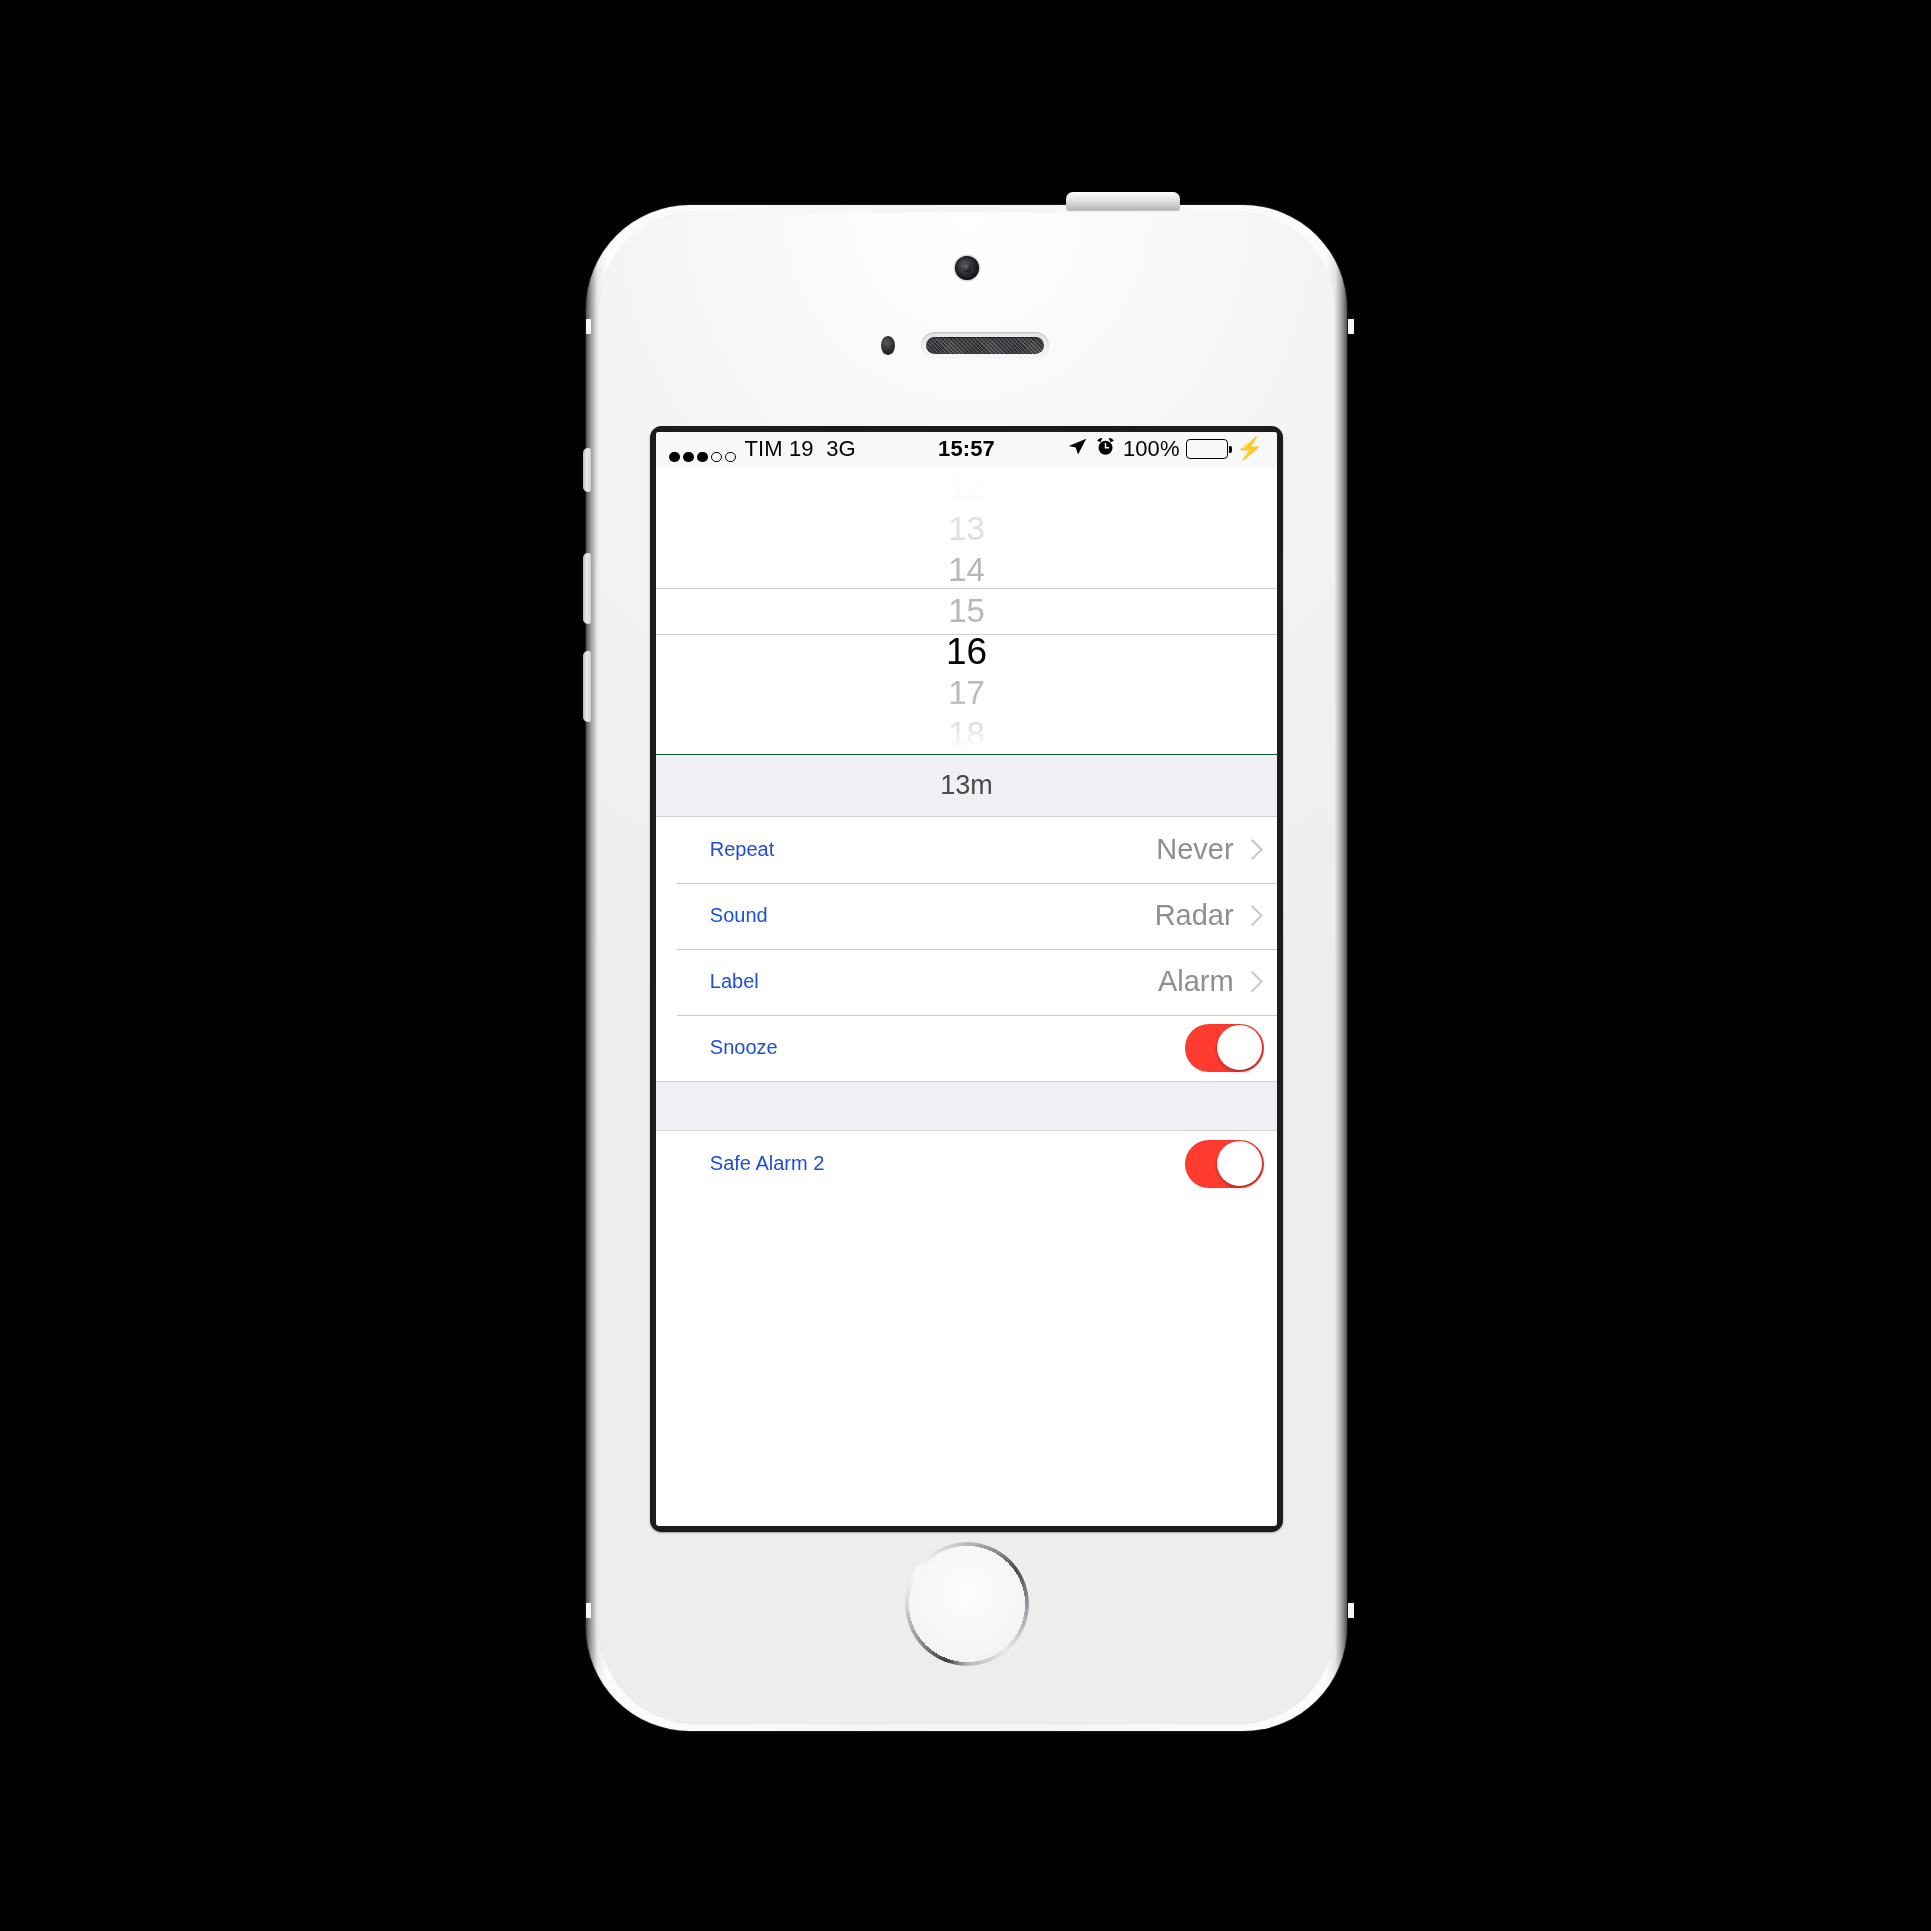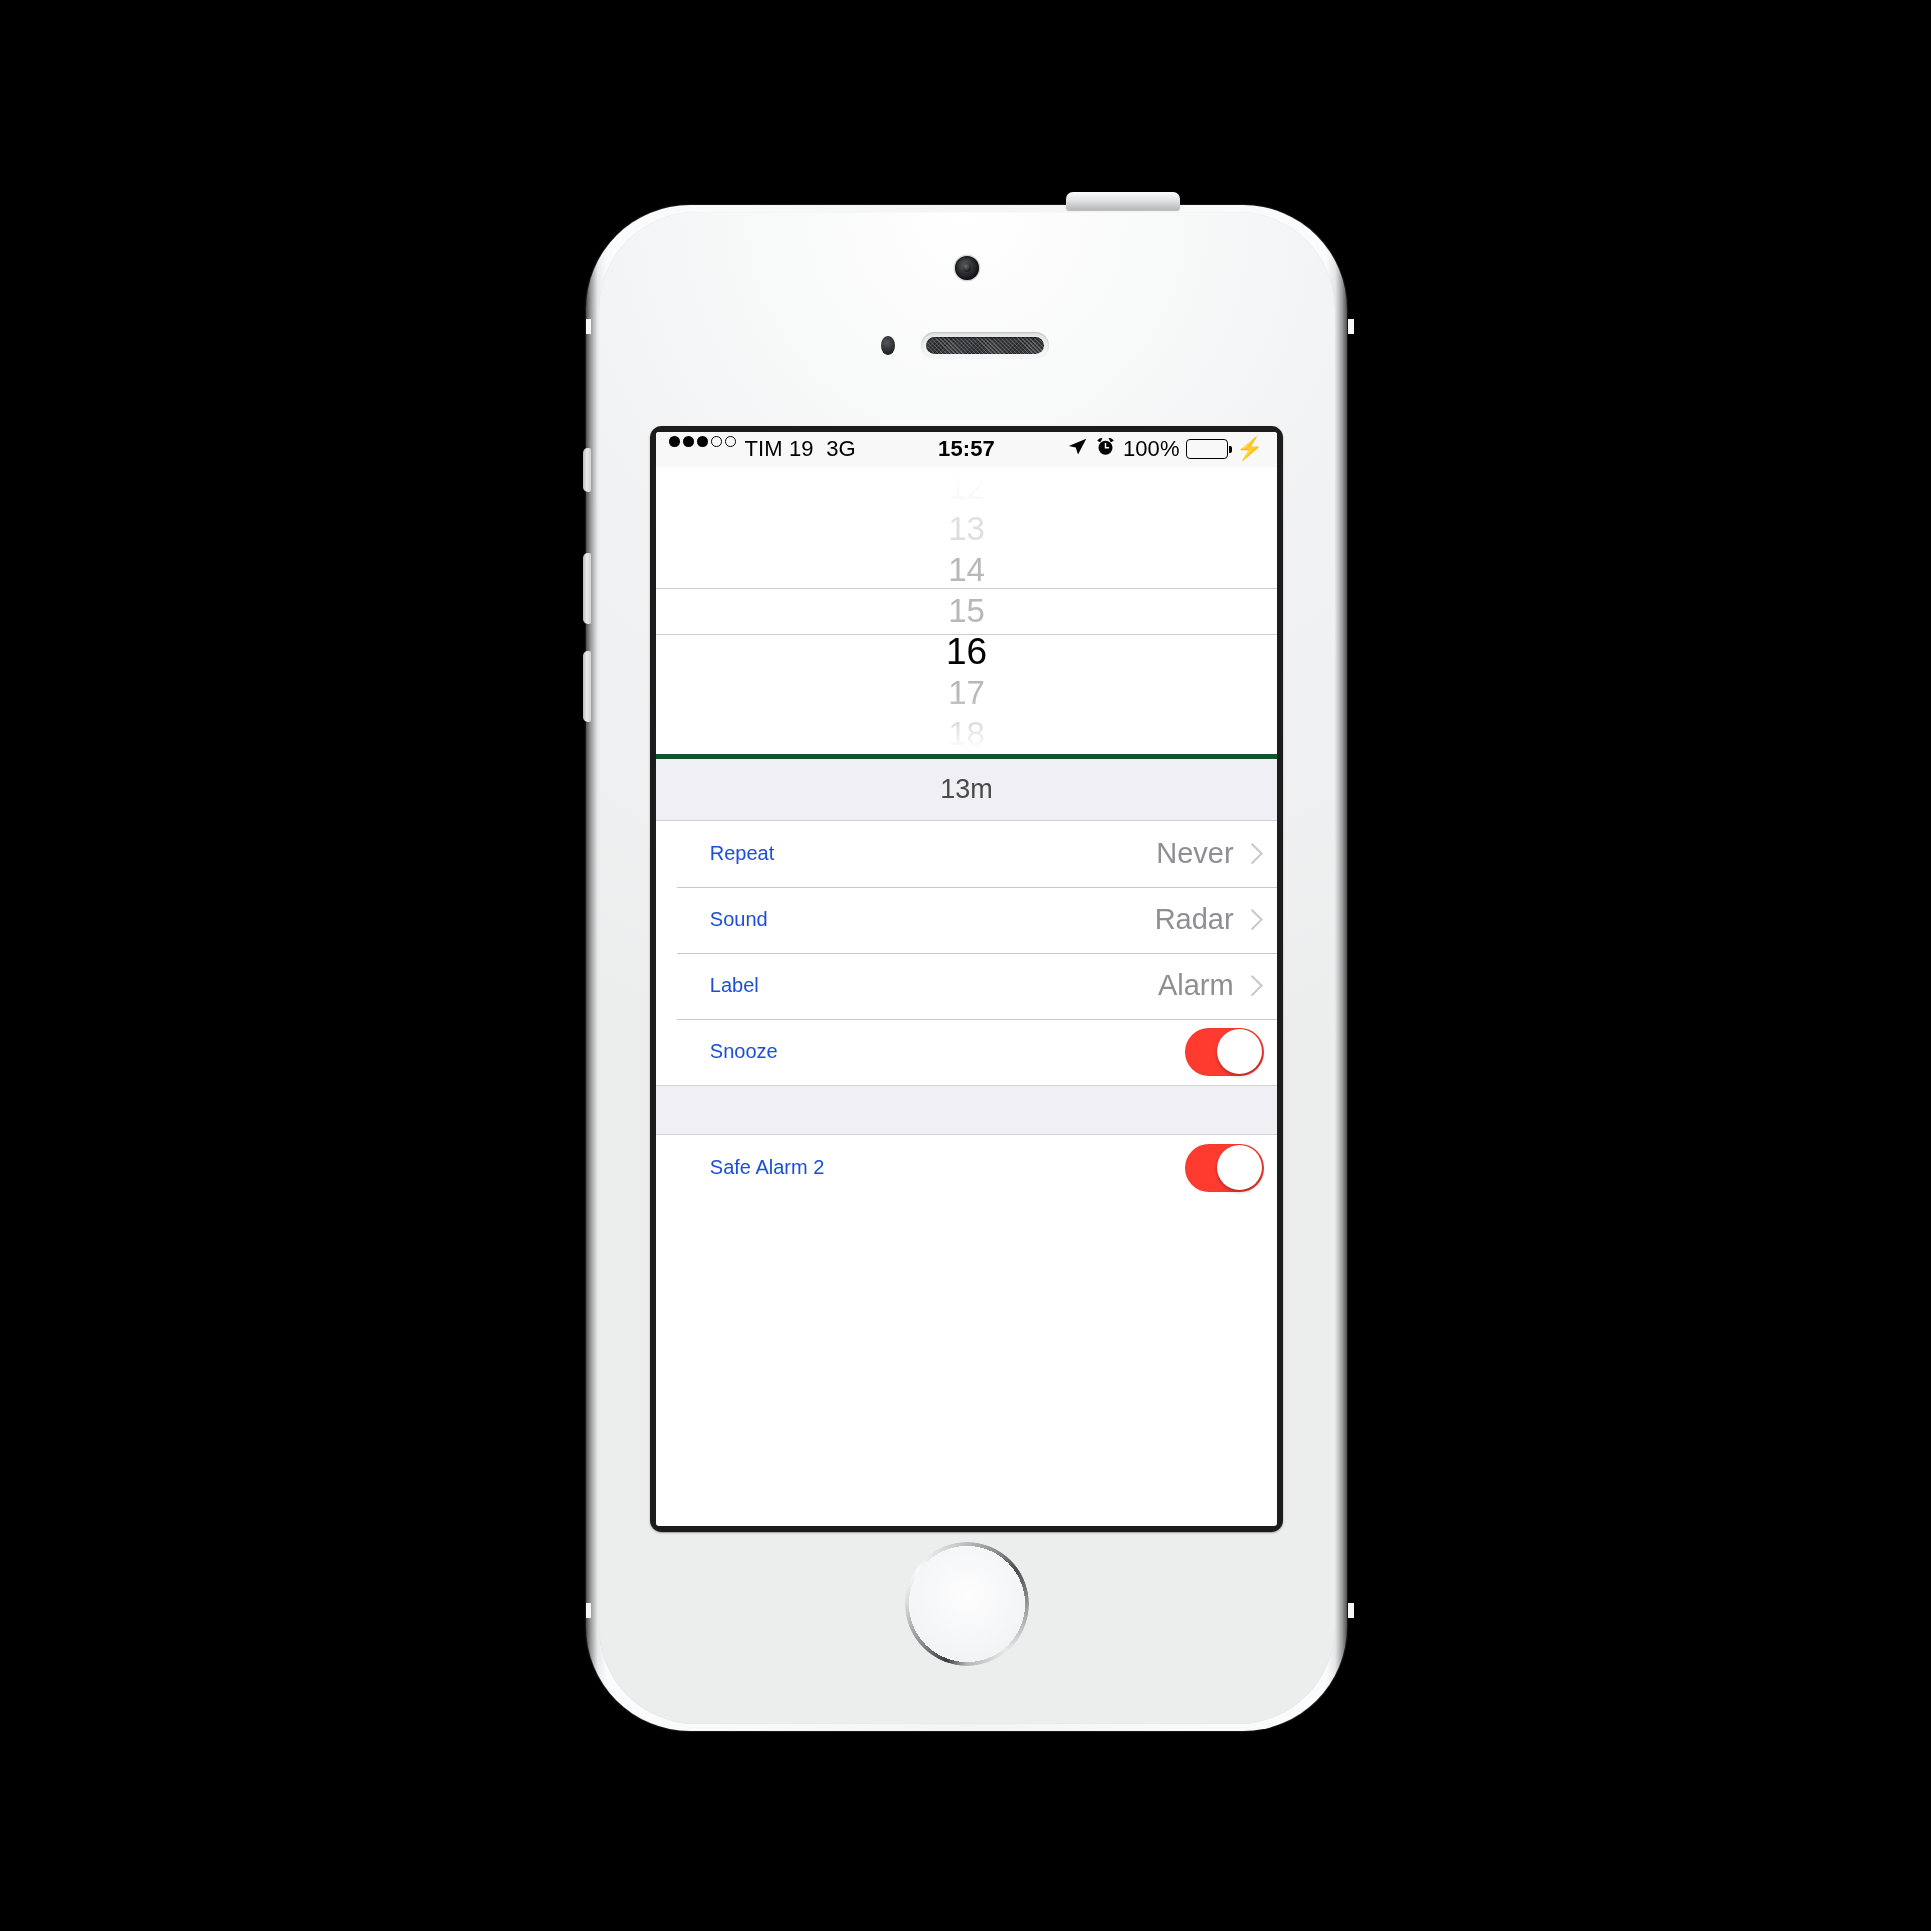--- a/index.html
+++ b/index.html
@@ -198,21 +198,21 @@
     height: 35px;
     background: #f8f8f8;
     display: flex;
     align-items: center;
     padding: 0 13.5px;
     box-sizing: border-box;
     font-size: 22px;
     color: #000;
     letter-spacing: 0.1px;
   }
-  .sb-left { display: flex; align-items: flex-start; gap: 8.7px; }
+  .sb-left { display: flex; align-items: flex-end; gap: 8.7px; }
   .dots { display: flex; align-items: center; gap: 3.4px; }
   .dot {
     width: 10.6px; height: 10.6px; border-radius: 50%;
     background: #000;
   }
   .dot.open { background: transparent; border: 1.6px solid #000; box-sizing: border-box; }
   .sb-carrier { font-size: 22px; }
   .sb-net { font-size: 22px; margin-left: 3.9px; }
   .sb-center {
     position: absolute;
@@ -336,21 +336,21 @@
     height: 58px;
     pointer-events: none;
   }
   .pk-fade-top { top: 0; background: linear-gradient(to bottom, #fff 8%, rgba(255,255,255,0) 100%); }
   .pk-fade-bot { bottom: 0; background: linear-gradient(to top, #fff 8%, rgba(255,255,255,0) 100%); }
 
   
   .section-bar {
     height: 61px;
     background: #efeff4;
-    border-top: 5px solid #14532d;
+    border-top: 1px solid #14532d;
     border-bottom: 1px solid #d2d2d6;
     display: flex;
     align-items: center;
     justify-content: center;
     font-size: 27px;
     color: #4a4a4a;
   }
 
   
   .table { background: #ffffff; }

